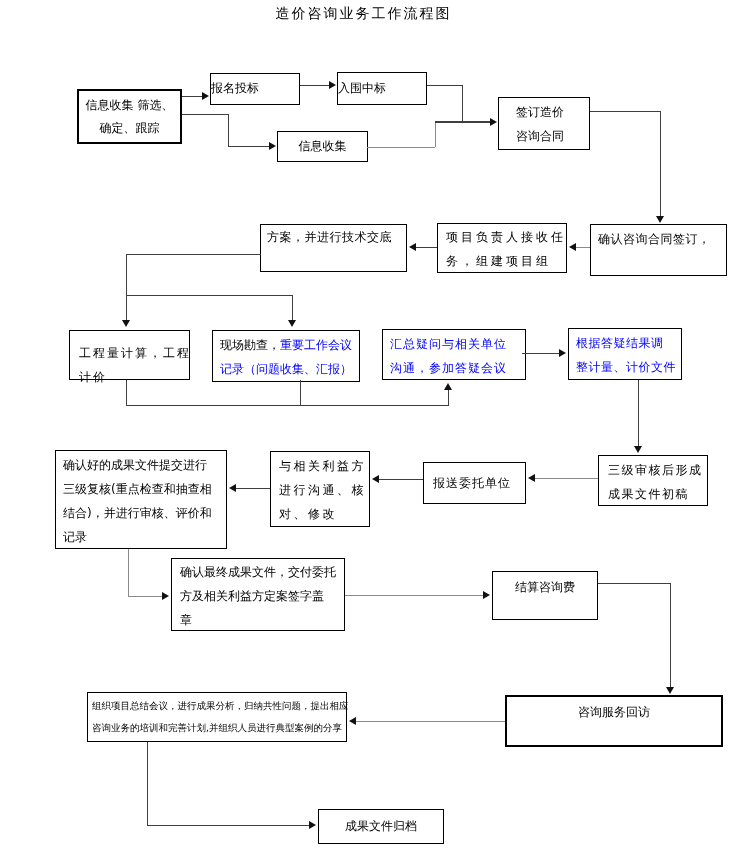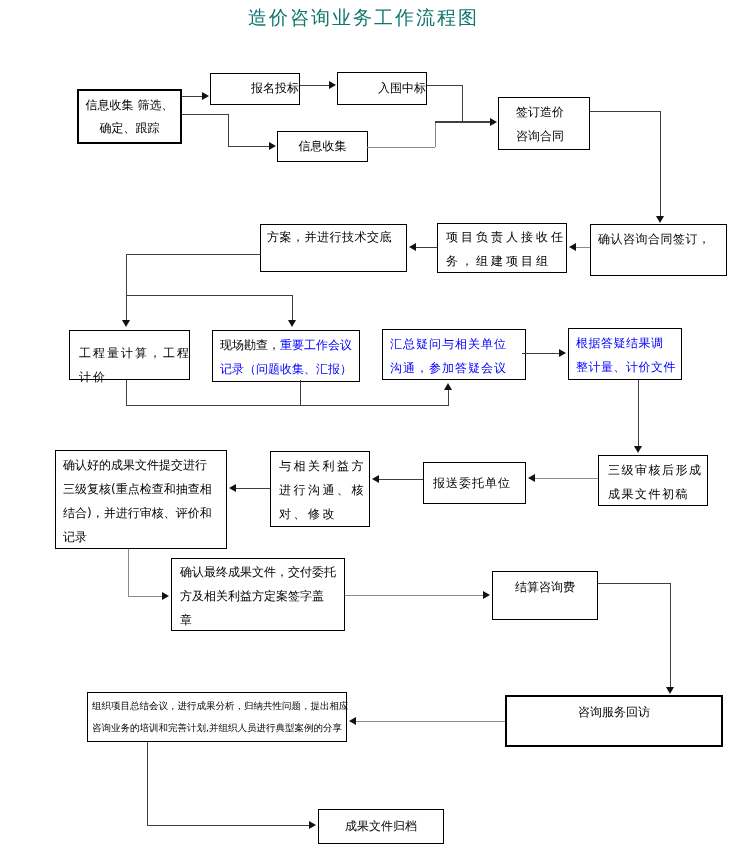--- a/index.html
+++ b/index.html
@@ -3,21 +3,21 @@
 <meta charset="utf-8">
 <style>
   html,body{margin:0;padding:0;background:#ffffff;}
   #canvas{
     position:relative;width:747px;height:862px;background:#ffffff;
     font-family:"DejaVu Sans","Liberation Sans",sans-serif;color:#000;
     overflow:hidden;
   }
   .title{
     position:absolute;left:0;top:5px;width:727px;text-align:center;
-    font-size:19px;letter-spacing:2px;color:#0f766e;
+    font-size:14px;letter-spacing:2px;color:#000000;
   }
   .box{
     position:absolute;box-sizing:border-box;background:#fff;
     border:1px solid #000;font-size:12px;line-height:24px;color:#000;
   }
   .box .ln{white-space:nowrap;}
   .blue{color:#0000FF;}
   .seg{position:absolute;background:#3f3f3f;}
   .seg.gray{background:#8a8a8a;}
   .ah{position:absolute;width:0;height:0;}
@@ -27,25 +27,25 @@
 
 <div id="canvas">
 
   <div class="title">造价咨询业务工作流程图</div>
 
   <div class="box" style="left:77px;top:89px;width:105px;height:55px;text-align:center;line-height:23px;padding-top:3px;border-width:2px">
     <div class="ln">信息收集 筛选、</div>
     <div class="ln">确定、跟踪</div>
   </div>
 
-  <div class="box" style="left:210px;top:73px;width:90px;height:32px;text-align:right;line-height:29px">
+  <div class="box" style="left:210px;top:73px;width:90px;height:32px;text-align:left;line-height:29px">
     <div class="ln">报名投标</div>
   </div>
 
-  <div class="box" style="left:337px;top:72px;width:90px;height:33px;text-align:right;line-height:31px">
+  <div class="box" style="left:337px;top:72px;width:90px;height:33px;text-align:left;line-height:31px">
     <div class="ln">入围中标</div>
   </div>
 
   <div class="box" style="left:277px;top:131px;width:91px;height:31px;text-align:center;line-height:29px">
     <div class="ln">信息收集</div>
   </div>
 
   <div class="box" style="left:498px;top:97px;width:92px;height:53px;padding:2px 0 0 17px">
     <div class="ln">签订造价</div>
     <div class="ln">咨询合同</div>

